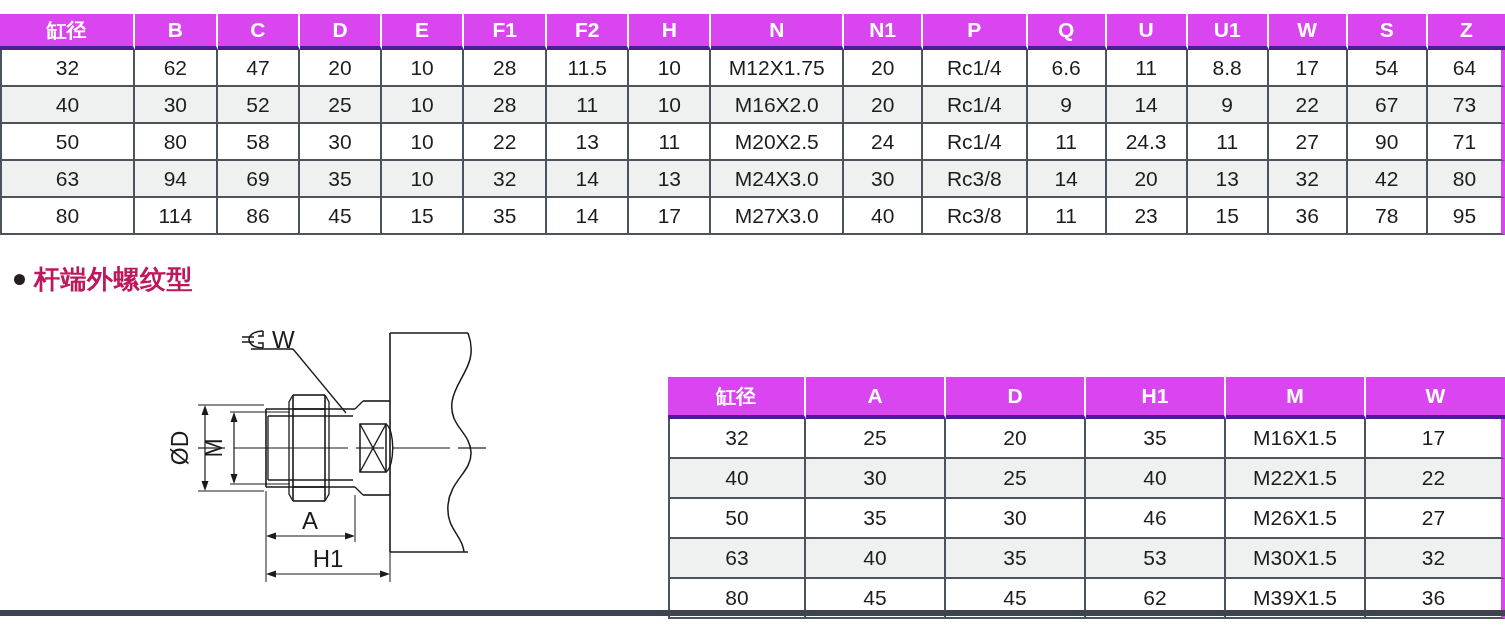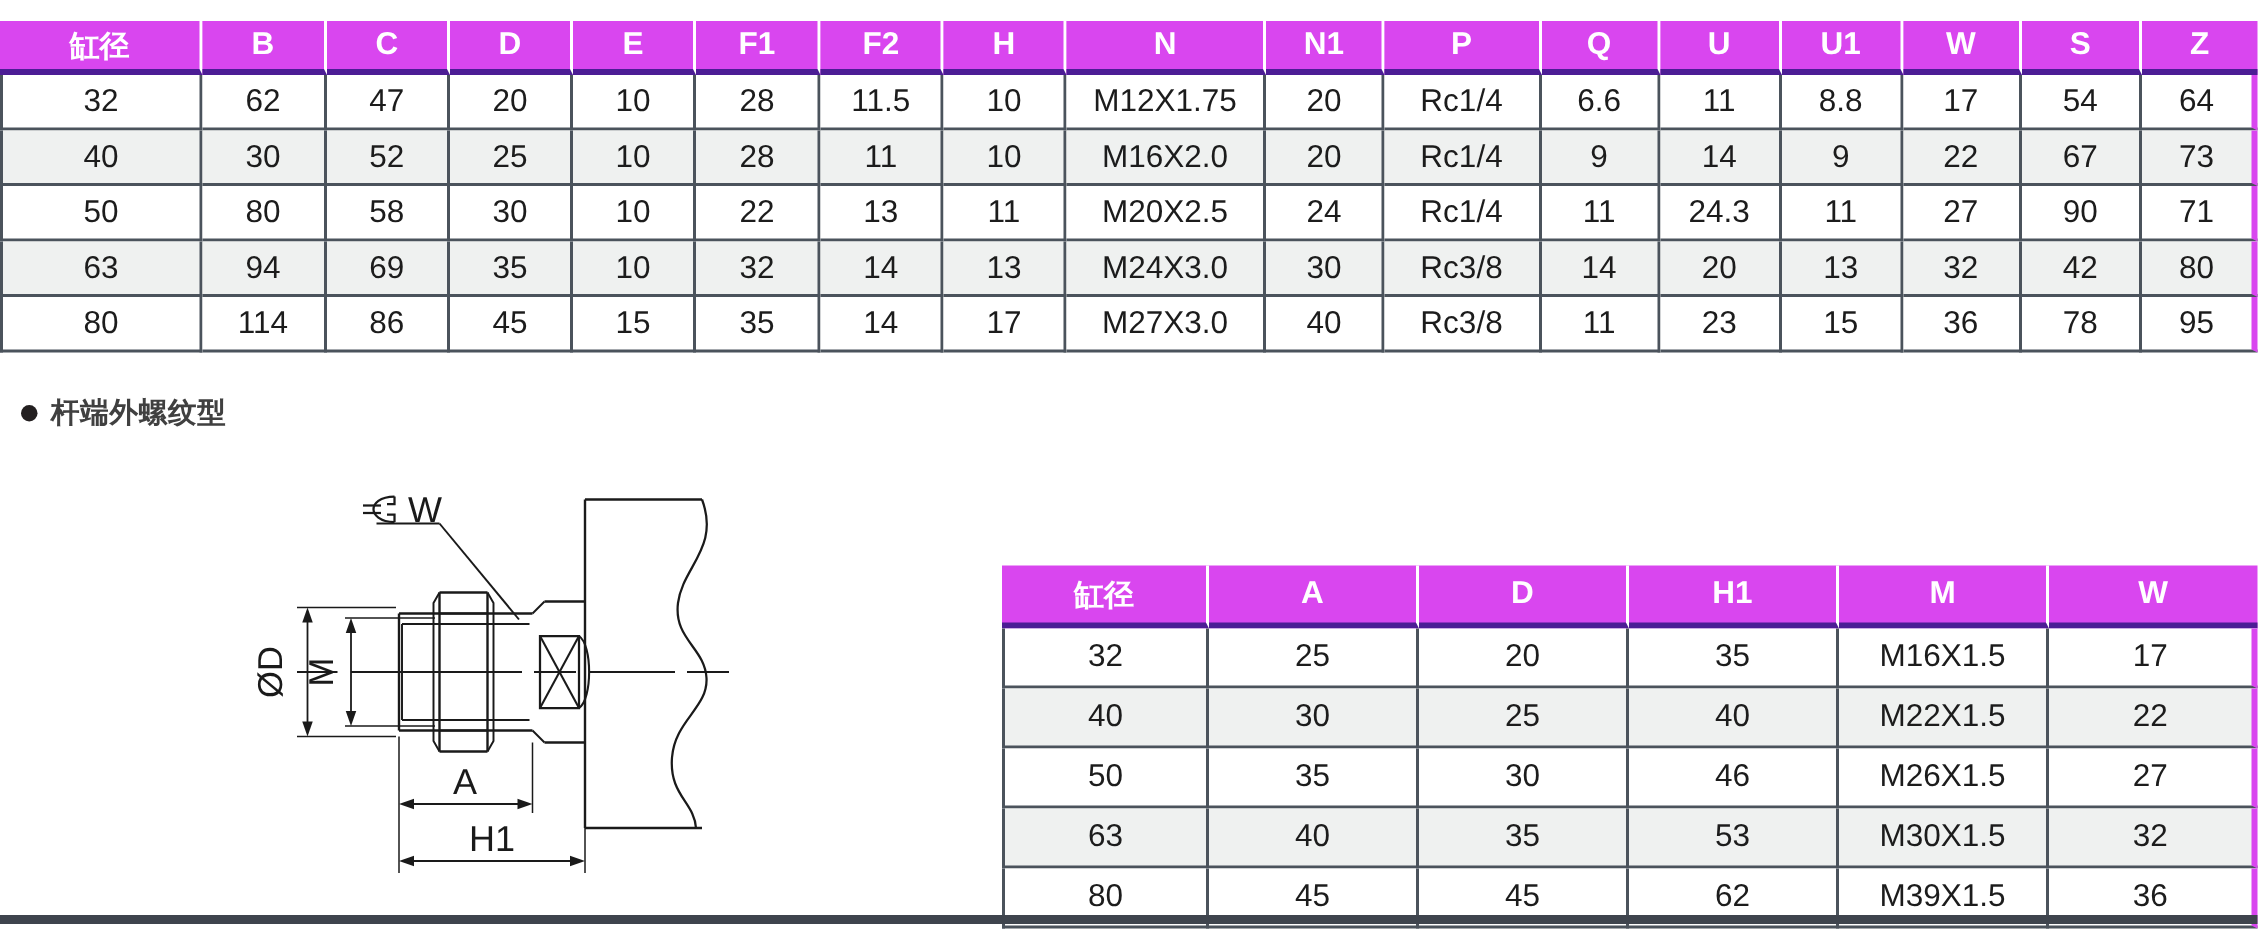--- a/index.html
+++ b/index.html
@@ -79,23 +79,23 @@
   #table-rod .cjk-head { font-size: 20px; }
 
   
   #section-heading {
     position: absolute;
     left: 14px;
     top: 262px;
     display: flex;
     align-items: center;
     gap: 9px;
-    font-size: 19px;
+    font-size: 26px;
     font-weight: bold;
-    color: #404040;
+    color: #be185d;
     letter-spacing: 0.5px;
   }
   #section-heading .bullet {
     width: 11px;
     height: 11px;
     border-radius: 50%;
     background: #231f20;
     display: inline-block;
   }
 

